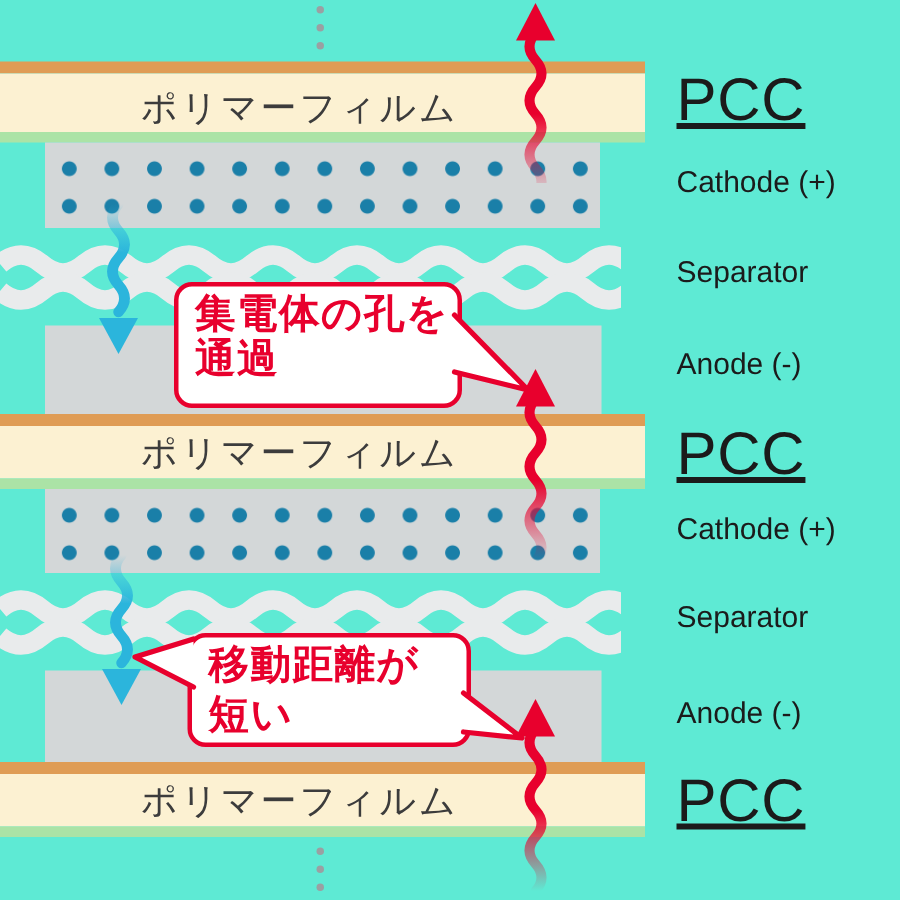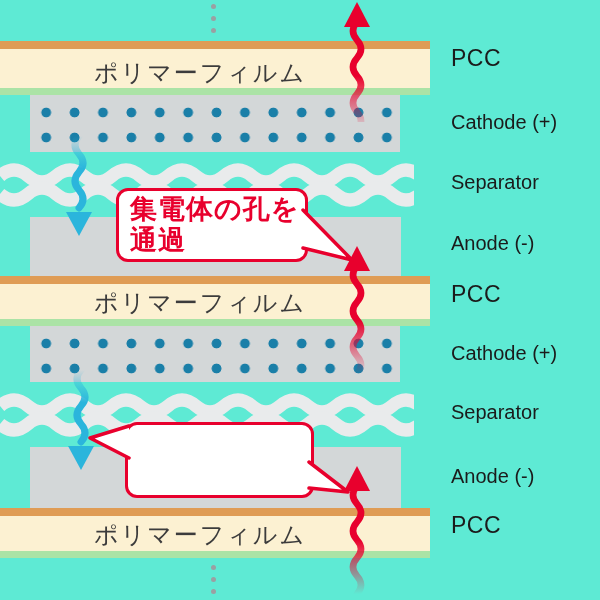--- a/index.html
+++ b/index.html
@@ -18,21 +18,21 @@
   }
   
   .electrode{position:absolute;left:30px;width:370px;background:#d3d7d8;}
   .cathode-dots{
     background-color:#d3d7d8;
     background-image:radial-gradient(circle,#1a7fa8 0 4.6px,rgba(0,0,0,0) 5.2px);
     background-size:28.4px 25px;background-position:2px 5px;background-repeat:repeat;
   }
   
   .rlabel{position:absolute;left:451px;color:#1b1b1b;font-size:20px;white-space:nowrap;}
-  .rlabel-lg{font-size:23px;letter-spacing:0.5px;}
+  .rlabel-lg{font-size:40px;letter-spacing:0.5px;text-decoration:underline;}
   
   .bubble{
     position:absolute;background:#ffffff;border:3.5px solid #e8002d;border-radius:12px;
     z-index:10;box-sizing:border-box;
   }
   .bubble-text{
     color:#e8002d;font-weight:bold;font-size:27px;line-height:33px;
     padding:2px 8px 0 11px;letter-spacing:1px;white-space:nowrap;
   }
   .tail{position:absolute;z-index:11;}
@@ -158,29 +158,31 @@
         <linearGradient id="rg3" x1="0" y1="0" x2="0" y2="1">
       <stop offset="0" stop-color="#e8002d"></stop>
           <stop offset="0.5" stop-color="#e8002d"></stop>
           <stop offset="1" stop-color="#e8002d" stop-opacity="0"></stop>
     </linearGradient>
       </defs>
     <path d="M18,20 q-8,9 0,18 q8,9 0,18 q-8,9 0,18 q8,9 0,18 q-8,9 0,18 q8,9 0,18" fill="none" stroke="url(#rg3)" stroke-width="6.5" stroke-linecap="round"></path>
     <polygon points="18,0 5,25 31,25" fill="#e8002d"></polygon>
   </svg>
 
-  <div class="bubble" style="left:116px;top:188px;width:192px;height:74px;">
+  <div class="bubble" style="left:116px;top:188px;width:192px;height:84px;">
     <div class="bubble-text">集電体の孔を</div>
     <div class="bubble-text" style="padding-top:0;font-family:Liberation Mono, monospace;">通過</div>
   </div>
   <svg class="tail" style="left:300px;top:206px;" width="60" height="62">
     <path d="M3,4 L52,54 L3,42" fill="#ffffff" stroke="#e8002d" stroke-width="3.5" stroke-linejoin="round" stroke-linecap="round"></path>
   </svg>
 
   <div class="bubble" style="left:125px;top:422px;width:189px;height:76px;">
+    <div class="bubble-text">移動距離が</div>
+    <div class="bubble-text" style="padding-top:0;">短い</div>
   </div>
   <svg class="tail" style="left:86px;top:424px;" width="46" height="48">
     <path d="M43,2 L4,14 L43,34" fill="#ffffff" stroke="#e8002d" stroke-width="3.5" stroke-linejoin="round" stroke-linecap="round"></path>
   </svg>
   <svg class="tail" style="left:306px;top:460px;" width="46" height="40">
     <path d="M3,2 L42,32 L3,28" fill="#ffffff" stroke="#e8002d" stroke-width="3.5" stroke-linejoin="round" stroke-linecap="round"></path>
   </svg>
 
 </div>
 

